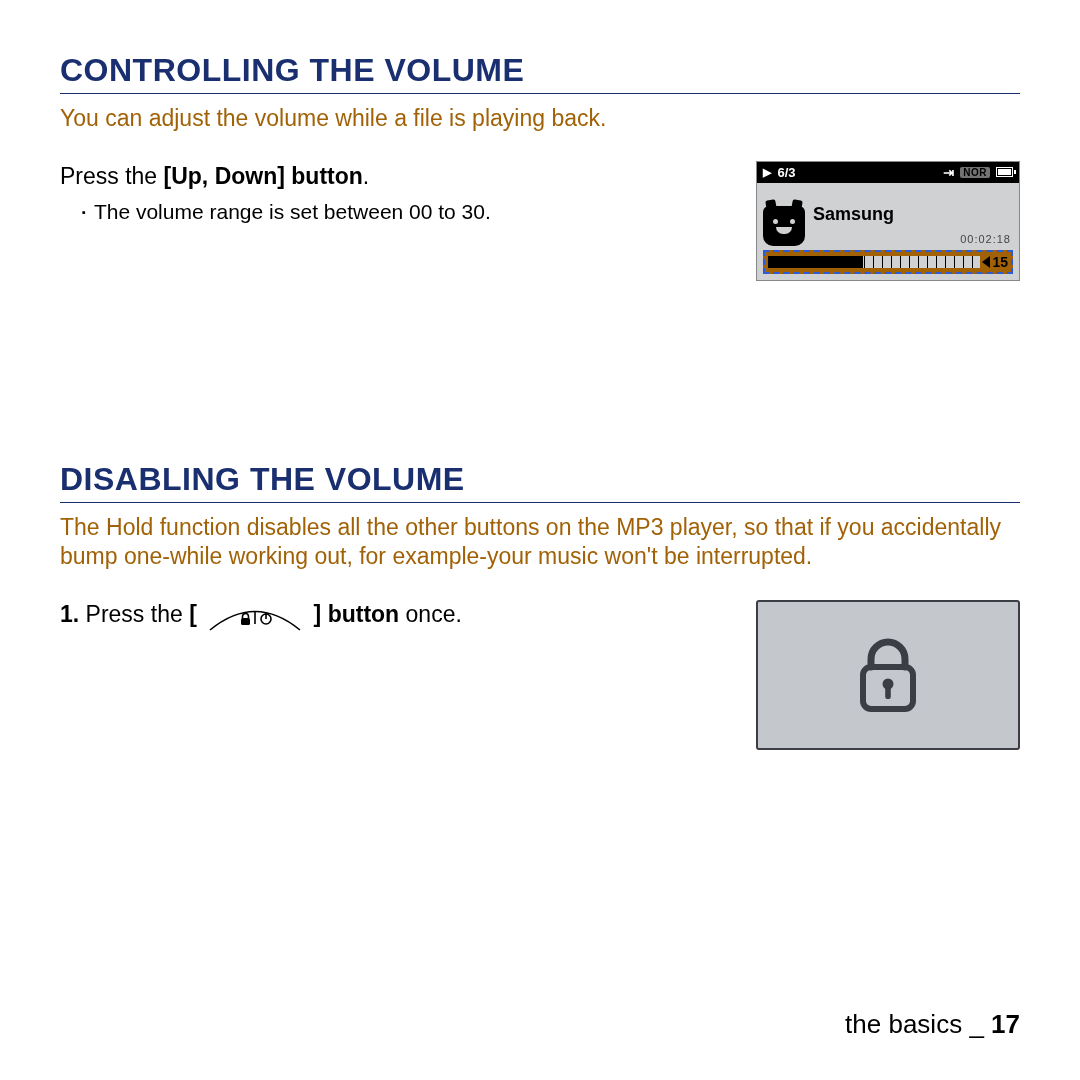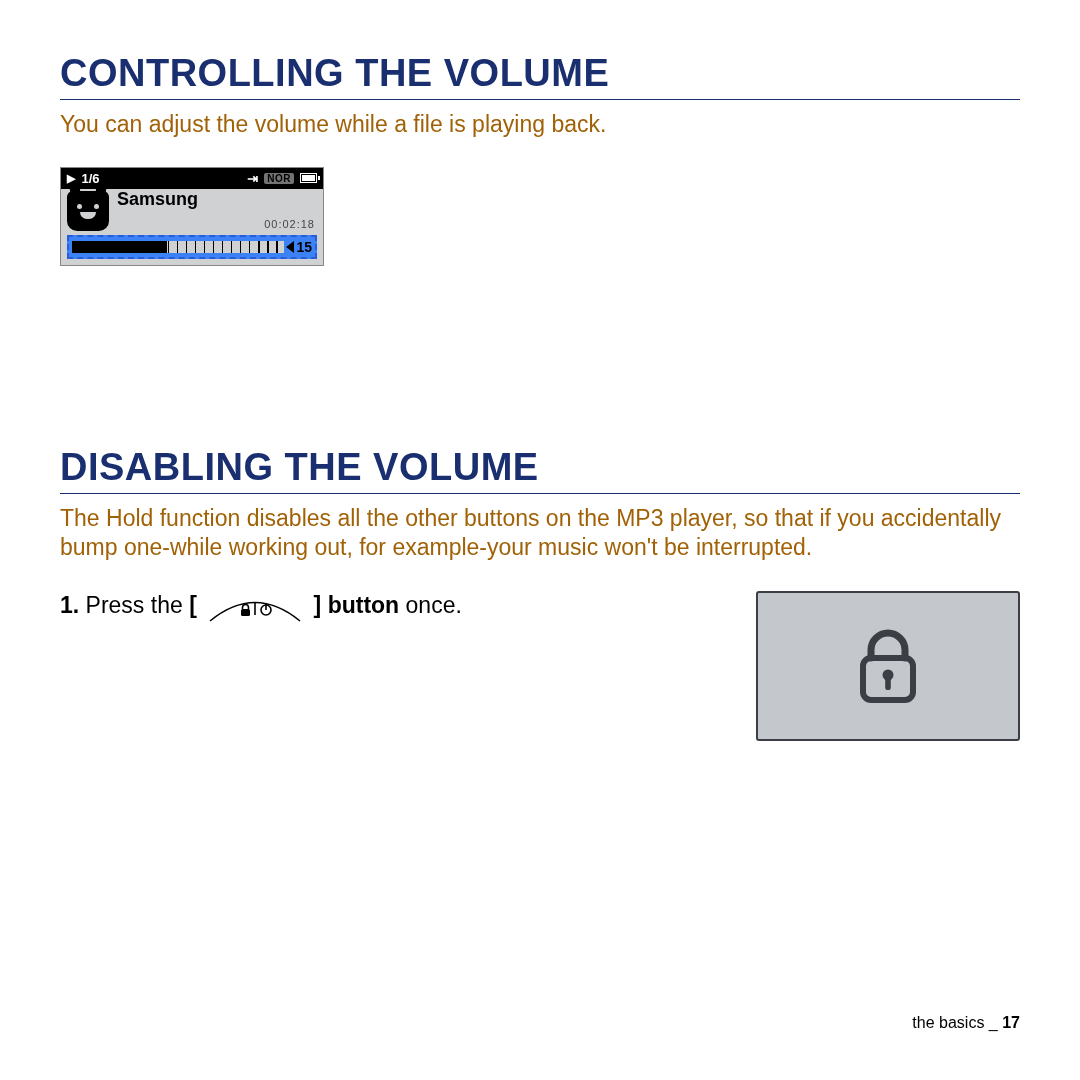--- a/index.html
+++ b/index.html
@@ -6,21 +6,21 @@
   body {
     width: 1080px;
     height: 1080px;
     background: #ffffff;
     font-family: Arial, Helvetica, sans-serif;
     color: #000;
     position: relative;
     padding: 52px 60px 0 60px;
   }
   .section-title {
-    font-size: 38px;
+    font-size: 32px;
     font-weight: bold;
     color: #1a2f6f;
     letter-spacing: 0.5px;
     border-bottom: 1.5px solid #1a2f6f;
     padding-bottom: 4px;
     margin-bottom: 10px;
   }
   .intro {
     font-size: 23px;
     color: #a16207;
@@ -87,21 +87,21 @@
   .ms-top .batt::after {
     content: ""; position: absolute; right: -4px; top: 2px;
     width: 2px; height: 4px; background: #fff;
   }
   .ms-top .batt .fill {
     position: absolute; left: 1px; top: 1px; bottom: 1px; right: 1px;
     background: #fff;
   }
   .ms-body {
     display: flex; align-items: flex-start; gap: 8px;
-    padding: 0 8px 4px 6px;
+    padding: 21px 8px 4px 6px;
   }
   .ms-body .char {
     width: 42px; height: 40px; background: #000;
     border-radius: 6px 6px 10px 10px; position: relative;
     margin-top: 2px;
   }
   .ms-body .char .ear {
     position: absolute; width: 10px; height: 10px; background: #000;
     top: -6px; border-radius: 2px;
   }
@@ -120,21 +120,21 @@
   .ms-info { flex: 1; }
   .ms-name { font-weight: bold; color: #000; font-size: 18px; }
   .ms-time {
     font-size: 11px; color: #444; text-align: right; letter-spacing: 1px;
     margin-top: 8px;
   }
   .ms-vol {
     border: 2px dashed #2a5bd8;
     margin: 0 6px 6px 6px; padding: 2px 3px;
     display: flex; align-items: center; gap: 2px;
-    background: #3b82f6;
+    background: #a16207;
   }
   .ms-vol .bar {
     flex: 1; height: 12px;
     background: linear-gradient(to right,#000 0%,#000 45%,#cfd1d3 45%,#cfd1d3 100%);
     position: relative;
   }
   .ms-vol .bar::after {
     content: ""; position: absolute; left: 45%; right: 0; top: 0; bottom: 0;
     background-image: repeating-linear-gradient(to right,#000 0 1.5px,transparent 1.5px 9px);
   }
@@ -170,37 +170,45 @@
     background: #c4c7cb;
     border: 2.5px solid #3b3e45;
     border-radius: 3px;
     display: flex; align-items: center; justify-content: center;
     margin-top: 2px;
   }
   .lock-panel svg { width: 66px; height: 76px; }
 
   
   .footer {
-    position: absolute; bottom: 48px; right: 60px;
-    font-size: 16px; color: #000;
+    position: absolute; bottom: 40px; right: 60px;
+    font-size: 26px; color: #000;
   }
   .footer b { font-weight: bold; }
 </style>
 </head>
 <body>
 
 <div class="section-title">CONTROLLING THE VOLUME</div>
 <div class="intro">You can adjust the volume while a file is playing back.</div>
 
 <div class="row1">
+  <div class="left-col">
+    <div class="step">
+      <span>Press the </span><b>[Up, Down] button</b><span>.</span>
+    </div>
+    <div class="bullet-row">
+      <span>The volume range is set between 00 to 30.</span>
+    </div>
+  </div>
 
   <div class="mini-screen">
     <div class="ms-top">
       <span class="play">▶</span>
-      <span>1/6</span>
+      <span>6/3</span>
       <span class="spacer"></span>
       <span>⇥</span>
       <span class="badge">NOR</span>
       <span class="batt">
           <span class="fill"></span>
         </span>
     </div>
     <div class="ms-body">
       <div class="char">
         <span class="ear l"></span>

